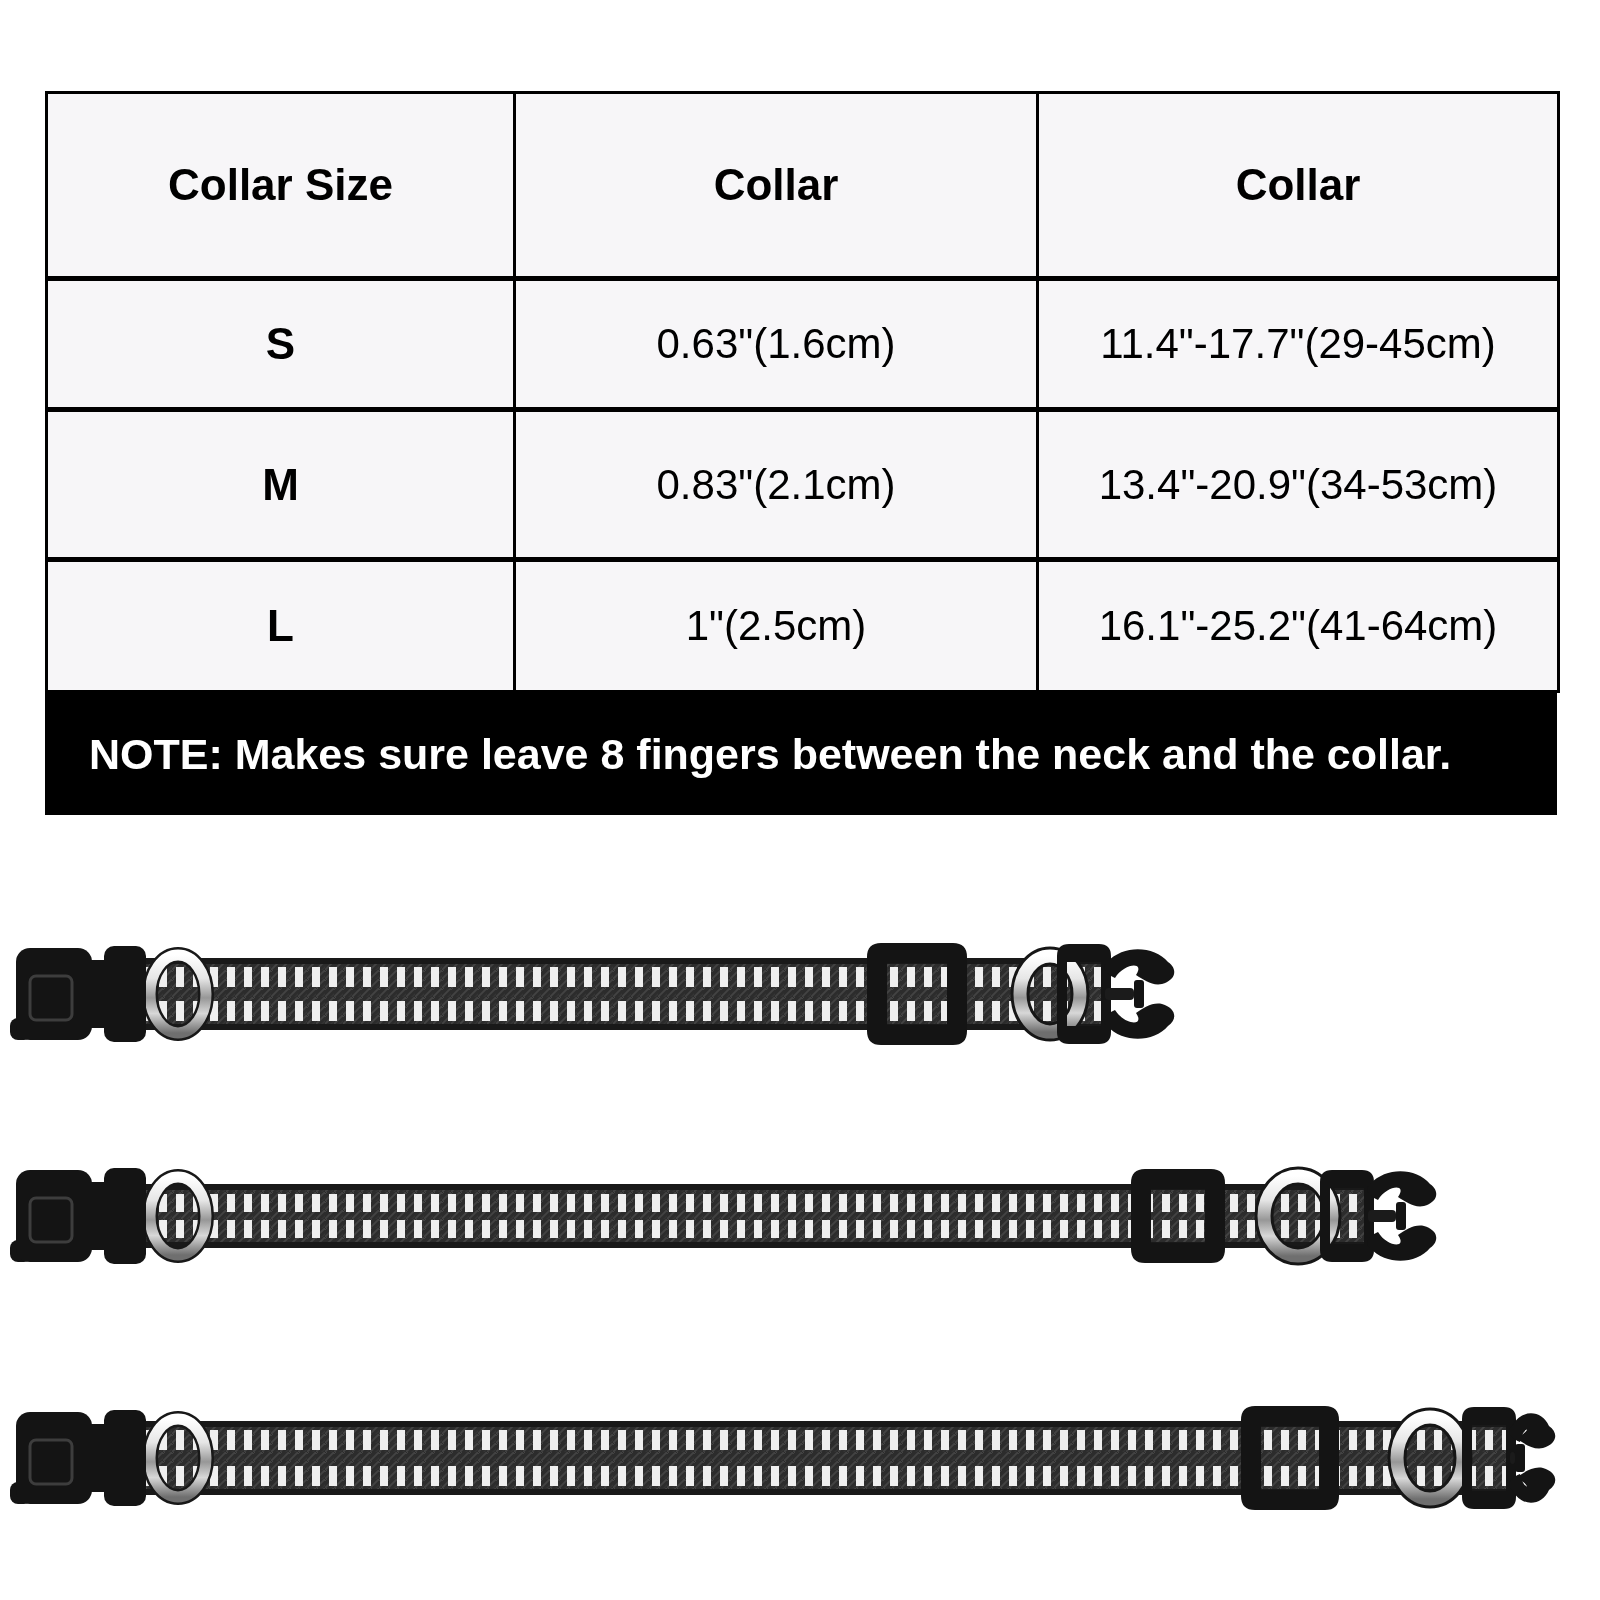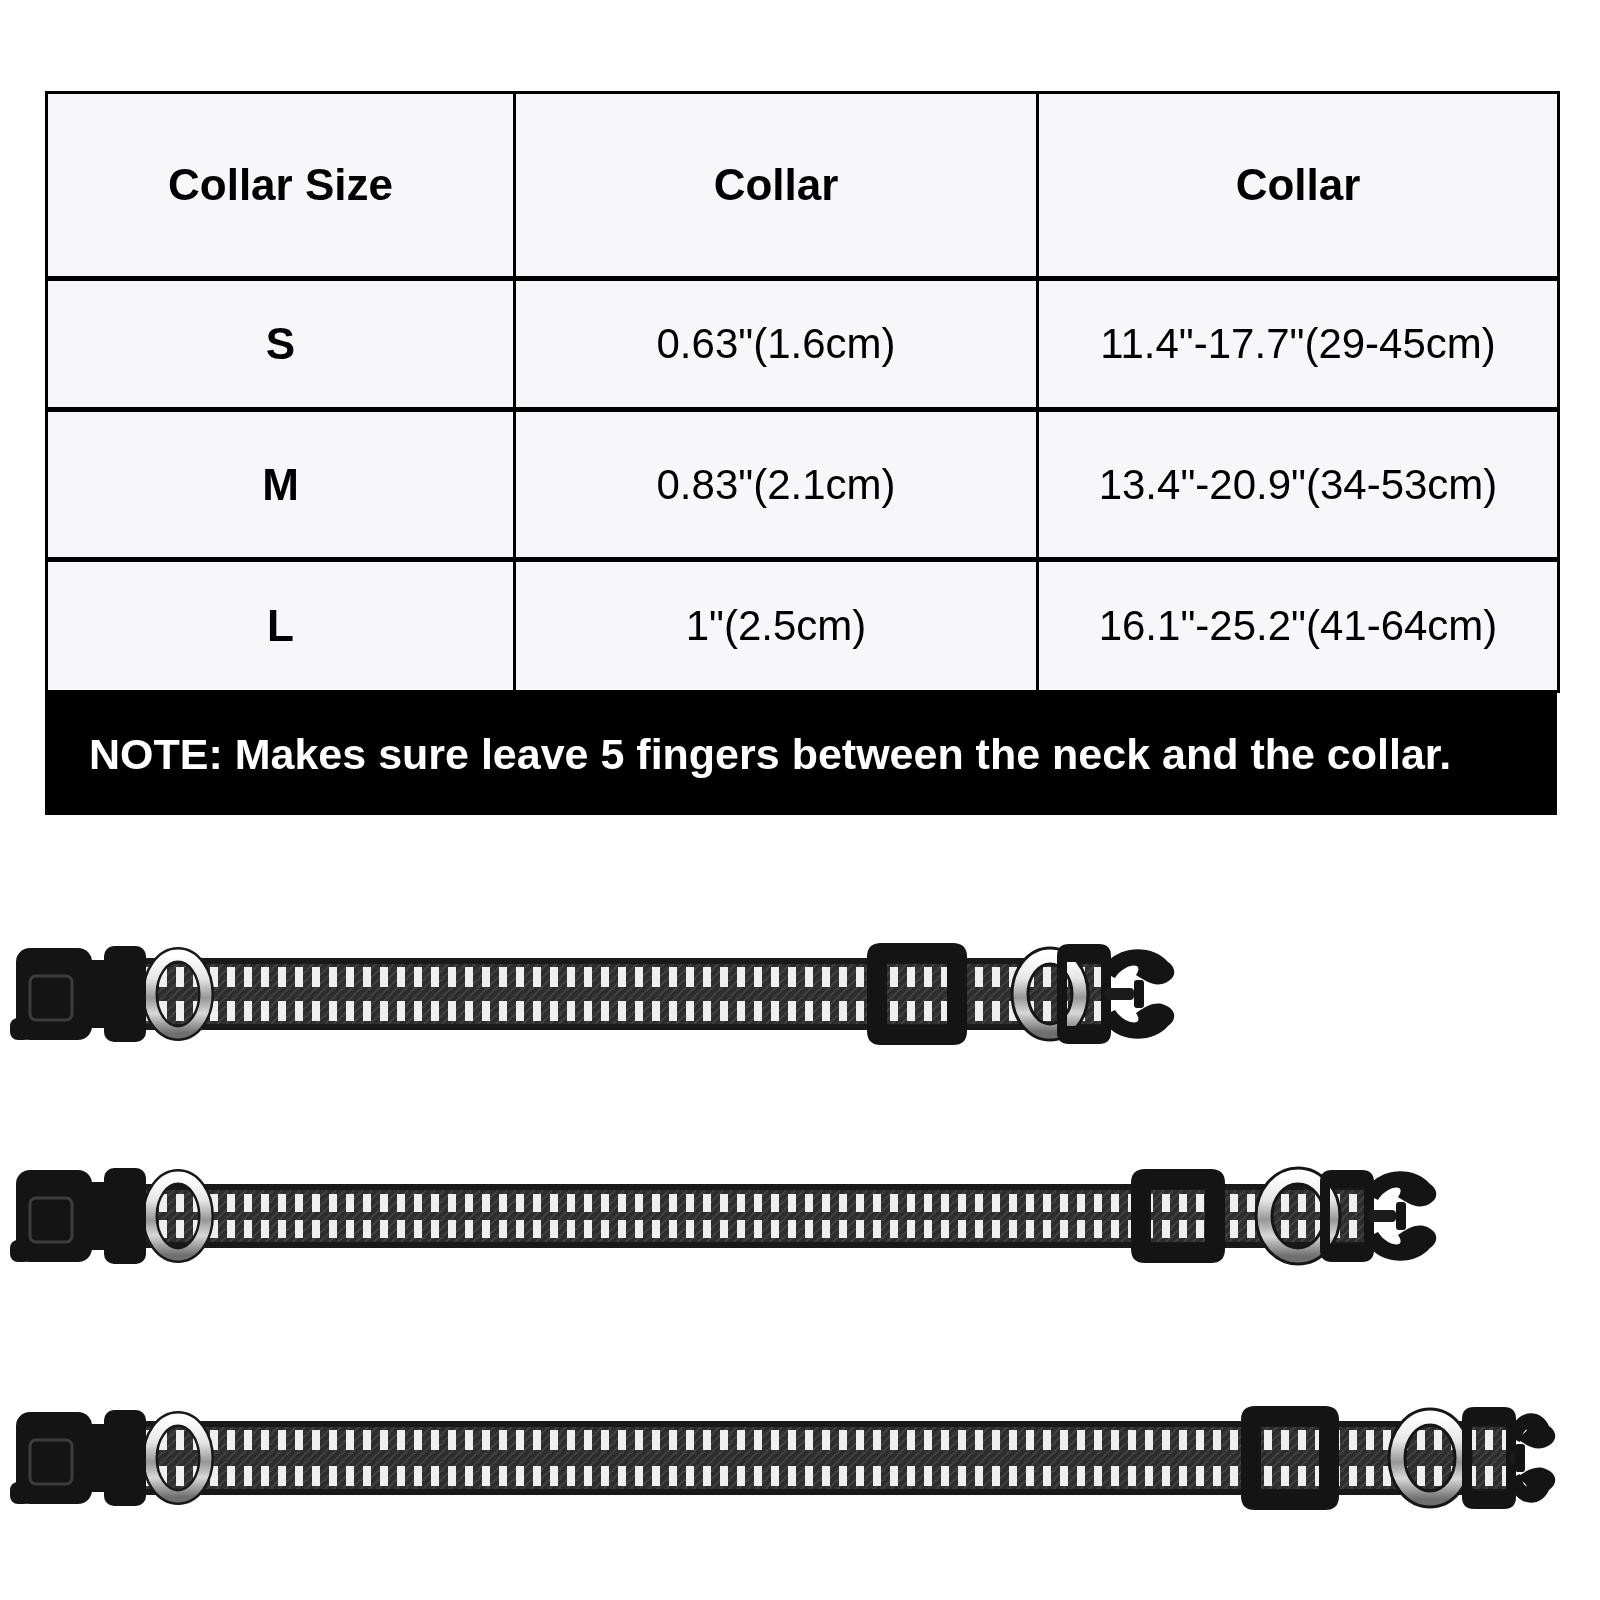--- a/index.html
+++ b/index.html
@@ -112,21 +112,21 @@
         <td class="val-cell">13.4"-20.9"(34-53cm)</td>
       </tr>
       <tr class="r3">
         <td class="size-cell">L</td>
         <td class="val-cell">1"(2.5cm)</td>
         <td class="val-cell">16.1"-25.2"(41-64cm)</td>
       </tr>
     </tbody>
       </table>
     <div id="note-bar">
-      <span>NOTE: Makes sure leave 5 fingers between the neck and the collar.</span>
+      <span>NOTE: Makes sure leave 8 fingers between the neck and the collar.</span>
     </div>
   </div>
 
   <div class="collar" id="collar-0">
       <svg xmlns="http://www.w3.org/2000/svg" width="1170" height="120" viewBox="0 0 1170 120">
         <rect x="112" y="24" width="985" height="72" rx="4" fill="#2c2c2c"></rect>
         <rect x="112" y="24" width="985" height="72" rx="4" fill="url(#weave)"></rect>
         <rect x="112" y="24" width="985" height="6" fill="#191919"></rect>
         <rect x="112" y="90" width="985" height="6" fill="#191919"></rect>
         <line x1="132" y1="43" x2="1091" y2="43" stroke="#efefef" stroke-width="20" stroke-dasharray="8 9"></line>

